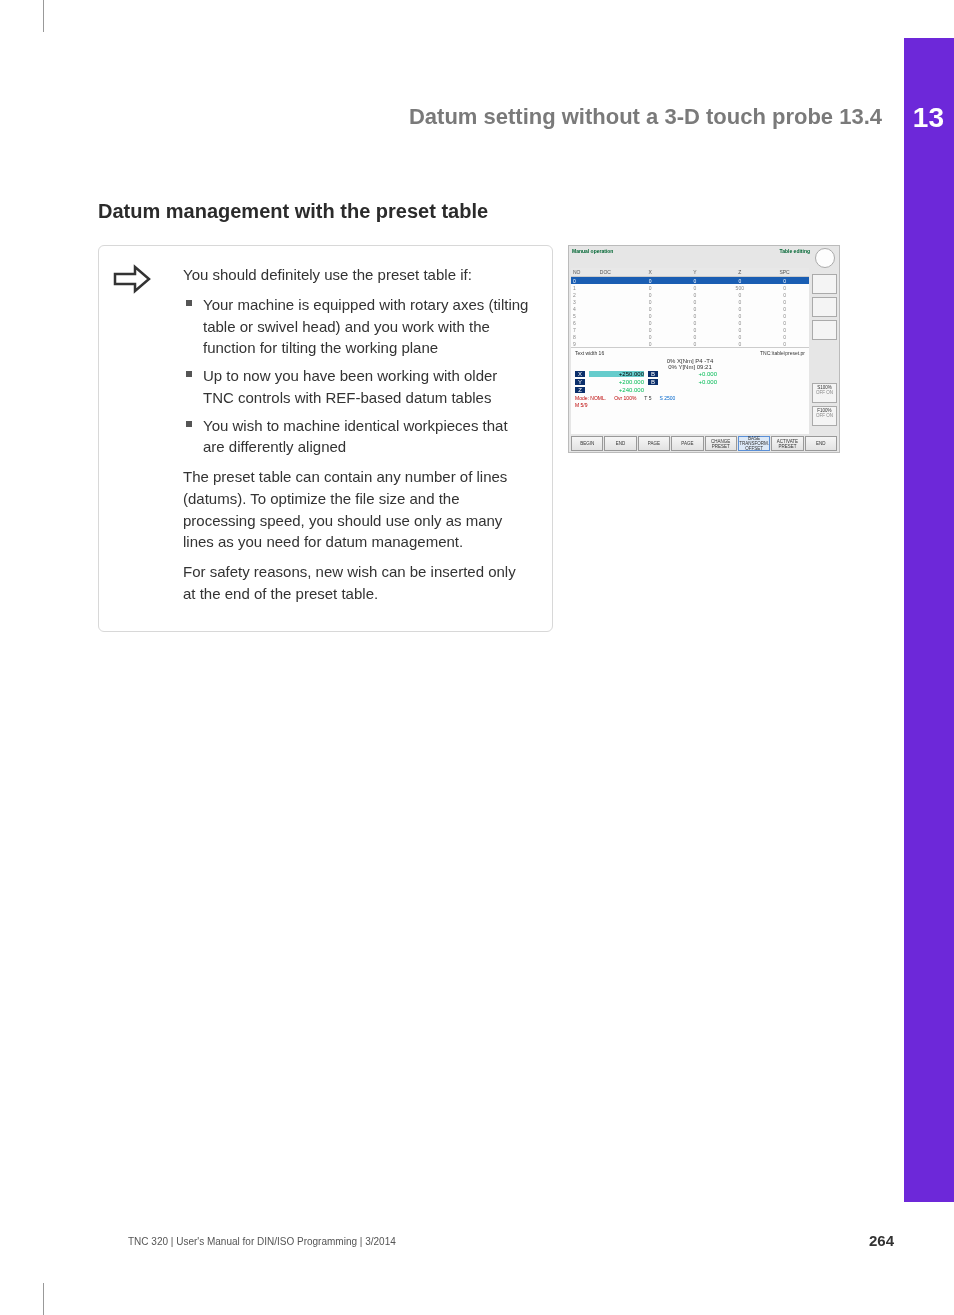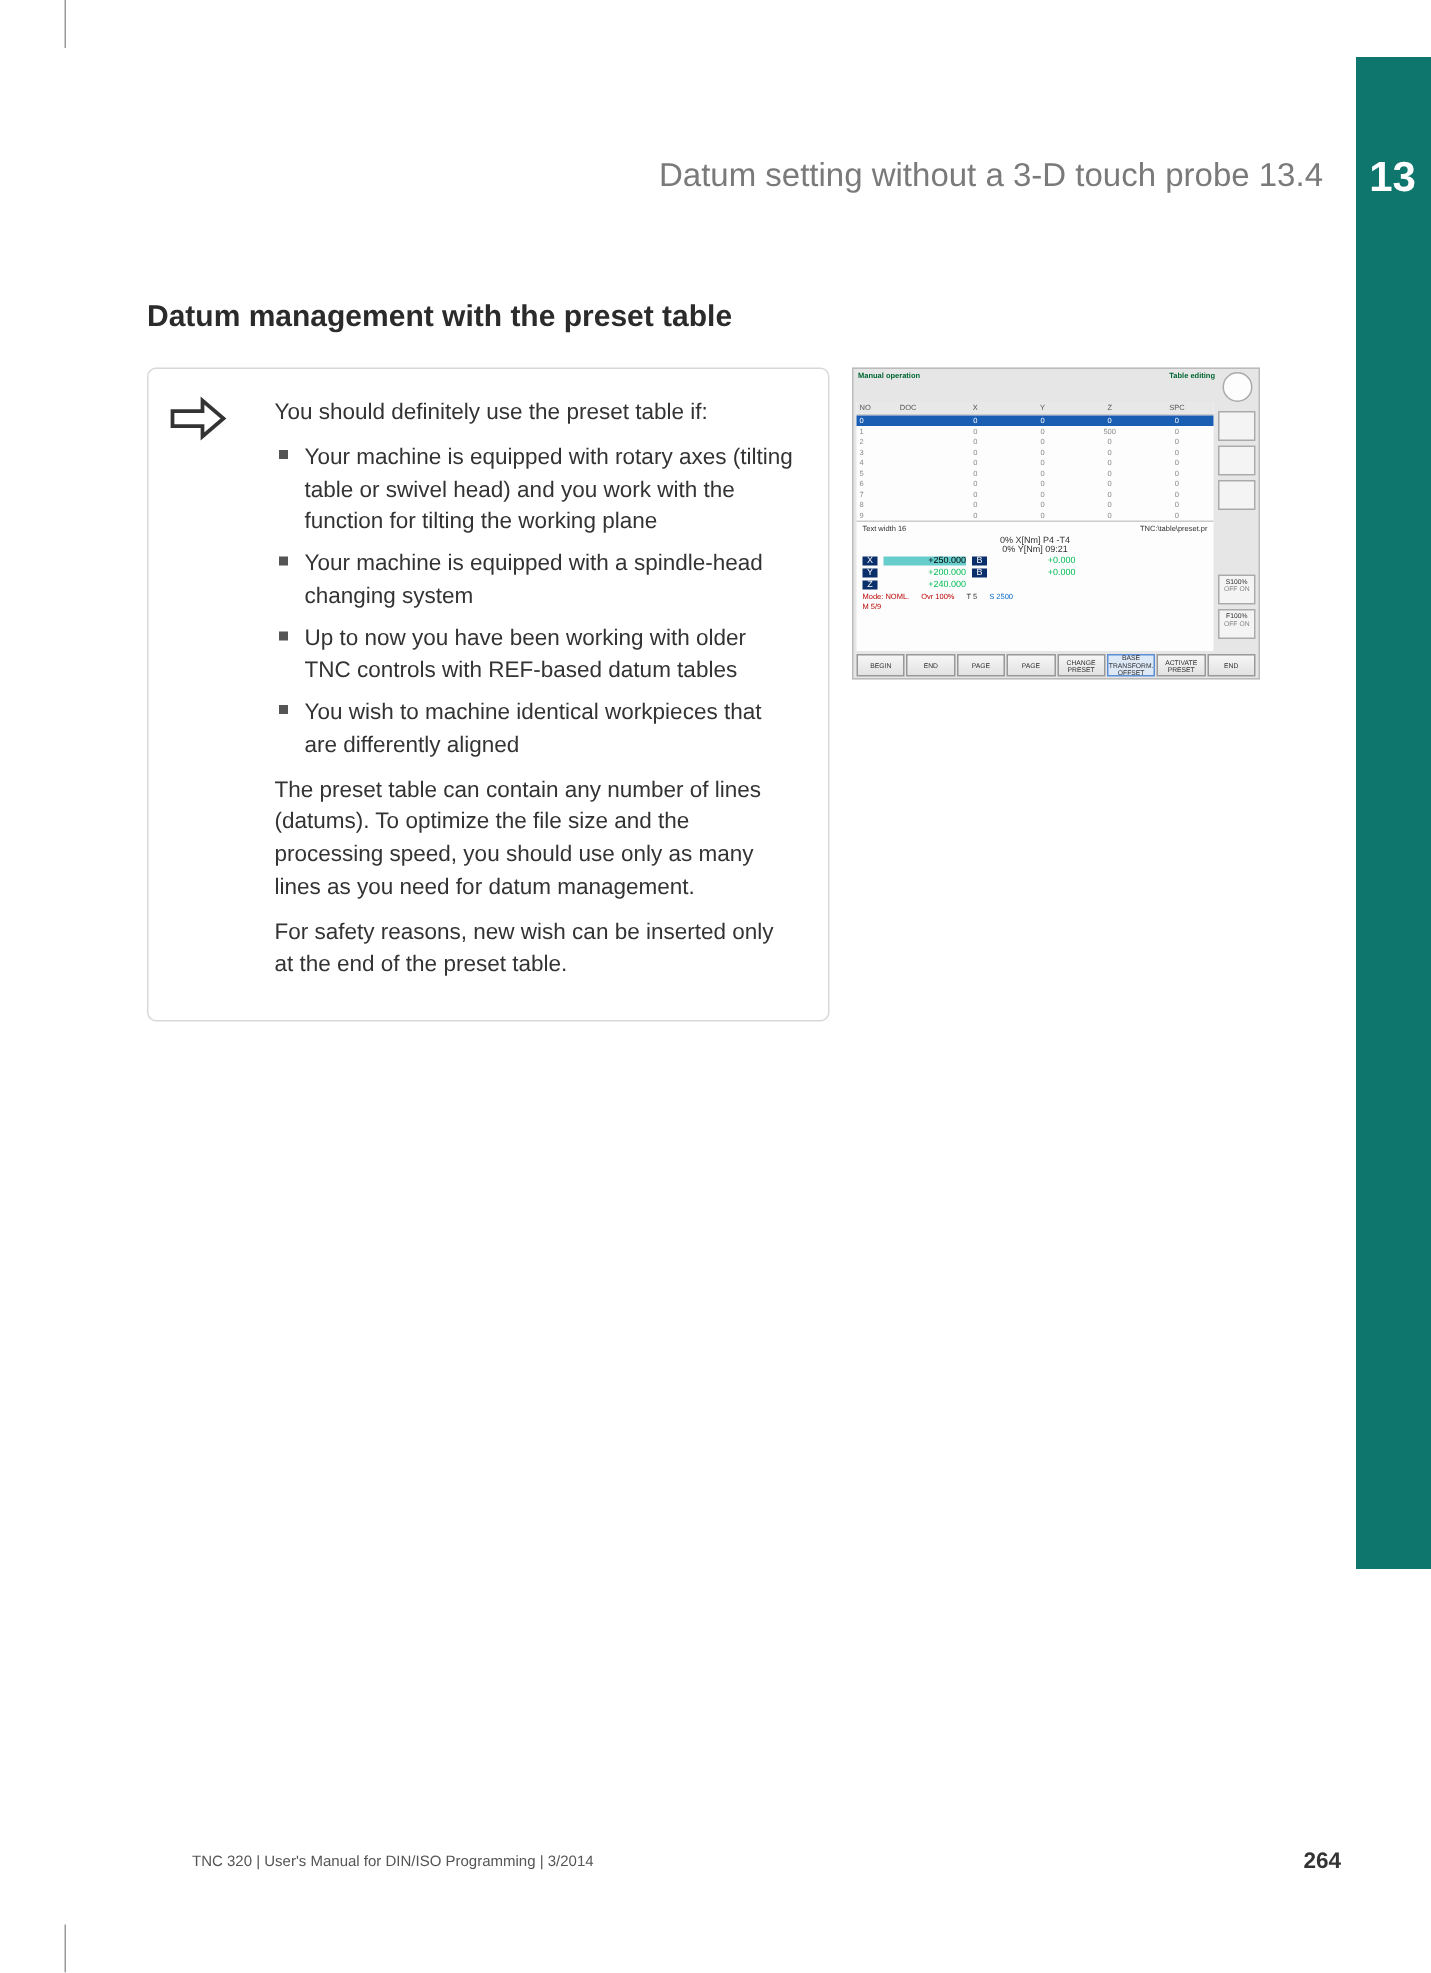--- a/index.html
+++ b/index.html
@@ -25,39 +25,39 @@
     bottom: 0;
     width: 10px;
     height: 32px;
     border-right: 1px solid #999;
   }
   .green-bar {
     position: absolute;
     right: 0;
     top: 38px;
     width: 50px;
-    height: 1008px;
-    background: #0f766e;
+    height: 1164px;
+    background: #6d28d9;
     text-align: right;
   }
   .chapter-num {
     position: absolute;
     right: 10px;
     top: 64px;
     color: #fff;
     font-size: 28px;
     font-weight: bold;
   }
   .section-header {
     position: absolute;
     top: 104px;
     right: 72px;
     color: #7a7a7a;
     font-size: 22px;
-    font-weight: normal;
+    font-weight: bold;
   }
   .page-content {
     position: absolute;
     top: 200px;
     left: 98px;
     width: 750px;
   }
   .subheading {
     font-size: 20px;
     font-weight: bold;
@@ -222,21 +222,20 @@
     <div class="info-box">
       <div class="info-icon">
         <svg width="40" height="30" viewBox="0 0 40 30">
           <path d="M2 10 L22 10 L22 3 L36 15 L22 27 L22 20 L2 20 Z" fill="none" stroke="#333" stroke-width="2.5"></path>
         </svg>
       </div>
       <div class="info-body">
         <p>You should definitely use the preset table if:</p>
         <ul>
           <li>Your machine is equipped with rotary axes (tilting table or swivel head) and you work with the function for tilting the working plane</li>
-          <li>Your machine is equipped with a spindle-head changing system</li>
           <li>Up to now you have been working with older TNC controls with REF-based datum tables</li>
           <li>You wish to machine identical workpieces that are differently aligned</li>
         </ul>
         <p>The preset table can contain any number of lines (datums). To optimize the file size and the processing speed, you should use only as many lines as you need for datum management.</p>
         <p>For safety reasons, new wish can be inserted only at the end of the preset table.</p>
       </div>
     </div>
 
     <div class="screenshot">
       <div class="sc-top">

